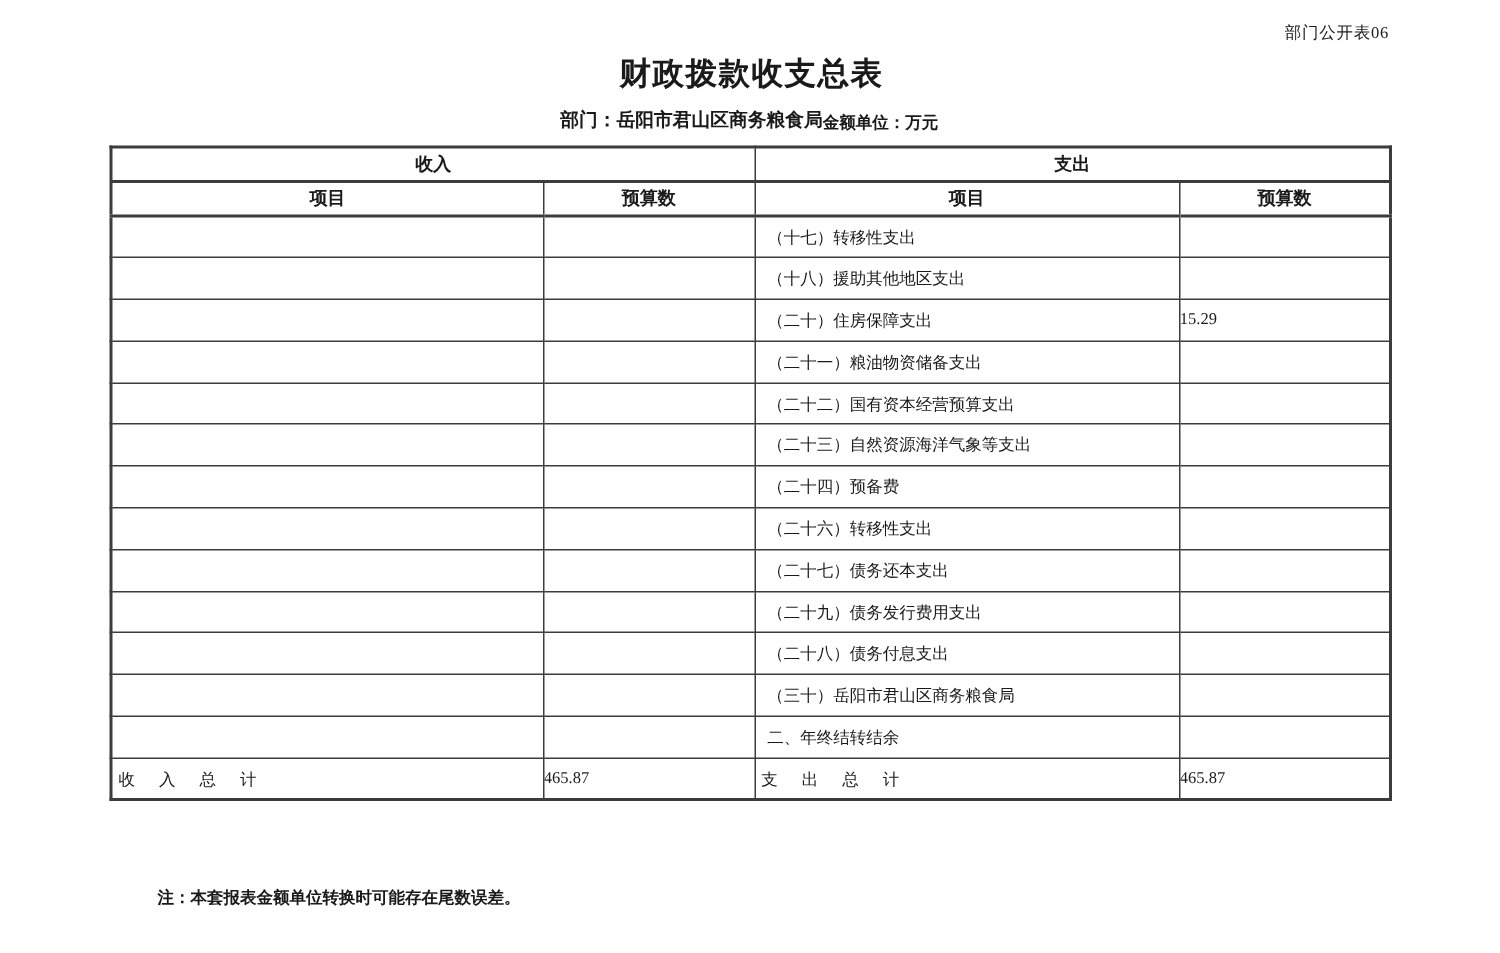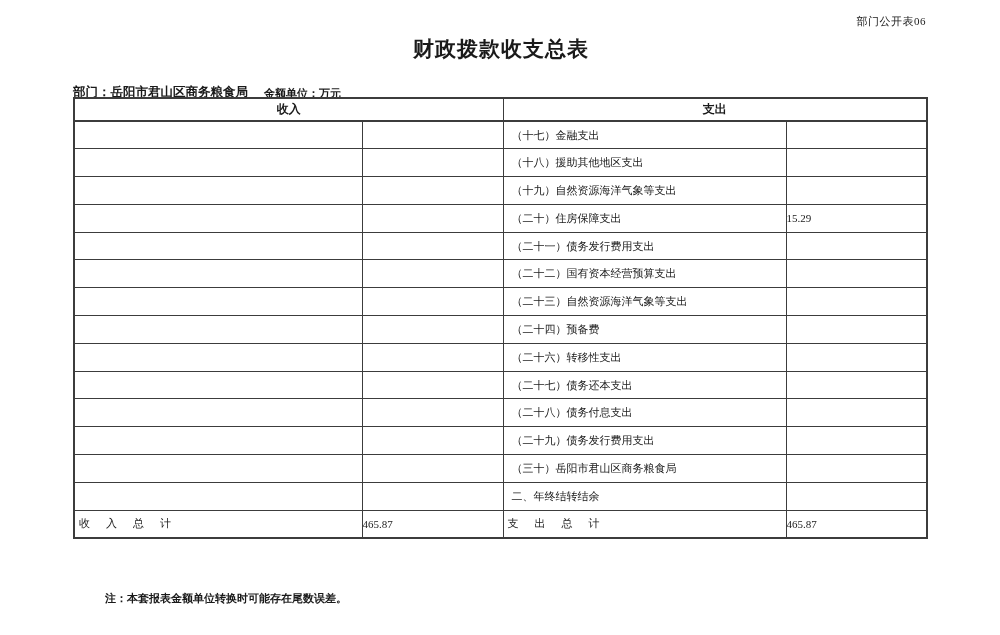--- a/index.html
+++ b/index.html
@@ -15,24 +15,23 @@
   .doc-label {
     position: absolute; top: 14px; right: 74px;
     font-size: 11px; letter-spacing: 0.5px;
   }
   .title {
     position: absolute; top: 35px; left: 1px; width: 100%;
     margin: 0; text-align: center;
     font-size: 21px; font-weight: bold; letter-spacing: 1px;
   }
   .meta-row {
-    position: absolute; top: 84px; left: 73px; width: 853px;
-    display: flex; justify-content: flex-start; align-items: flex-end;
+    position: absolute; top: 72px; left: 73px; width: 853px;
+    display: flex; justify-content: center; align-items: flex-end;
     font-weight: bold;
-    gap: 16px;
   }
   .dept { font-size: 12.5px; }
   .unit { font-size: 11px; }
 
   table.fin-table {
     position: absolute; top: 97px; left: 73px;
     width: 853px; table-layout: fixed;
     border-collapse: collapse;
     border: 2px solid #3c3c3c;
     padding-left: 34px;
@@ -81,50 +80,50 @@
       <col style="width:288px">
       <col style="width:141px">
       <col style="width:283px">
       <col style="width:141px">
     </colgroup>
     <thead>
       <tr>
         <th colspan="2">收入</th>
         <th colspan="2">支出</th>
       </tr>
+      <tr>
+        <th>项目</th>
+        <th>预算数</th>
+        <th>项目</th>
+        <th>预算数</th>
+      </tr>
     </thead>
     <tbody id="rows-body">
         <tr>
           <td class="item"></td>
           <td class="value"></td>
-          <td class="item">（十七）金融支出</td>
+          <td class="item">（十七）转移性支出</td>
           <td class="value"></td>
         </tr>
         <tr>
           <td class="item"></td>
           <td class="value"></td>
           <td class="item">（十八）援助其他地区支出</td>
           <td class="value"></td>
         </tr>
         <tr>
           <td class="item"></td>
           <td class="value"></td>
-          <td class="item">（十九）自然资源海洋气象等支出</td>
-          <td class="value"></td>
-        </tr>
-        <tr>
-          <td class="item"></td>
-          <td class="value"></td>
           <td class="item">（二十）住房保障支出</td>
           <td class="value">15.29</td>
         </tr>
         <tr>
           <td class="item"></td>
           <td class="value"></td>
-          <td class="item">（二十一）债务发行费用支出</td>
+          <td class="item">（二十一）粮油物资储备支出</td>
           <td class="value"></td>
         </tr>
         <tr>
           <td class="item"></td>
           <td class="value"></td>
           <td class="item">（二十二）国有资本经营预算支出</td>
           <td class="value"></td>
         </tr>
         <tr>
           <td class="item"></td>
@@ -146,27 +145,27 @@
         </tr>
         <tr>
           <td class="item"></td>
           <td class="value"></td>
           <td class="item">（二十七）债务还本支出</td>
           <td class="value"></td>
         </tr>
         <tr>
           <td class="item"></td>
           <td class="value"></td>
-          <td class="item">（二十八）债务付息支出</td>
+          <td class="item">（二十九）债务发行费用支出</td>
           <td class="value"></td>
         </tr>
         <tr>
           <td class="item"></td>
           <td class="value"></td>
-          <td class="item">（二十九）债务发行费用支出</td>
+          <td class="item">（二十八）债务付息支出</td>
           <td class="value"></td>
         </tr>
         <tr>
           <td class="item"></td>
           <td class="value"></td>
           <td class="item">（三十）岳阳市君山区商务粮食局</td>
           <td class="value"></td>
         </tr>
         <tr>
           <td class="item"></td>

